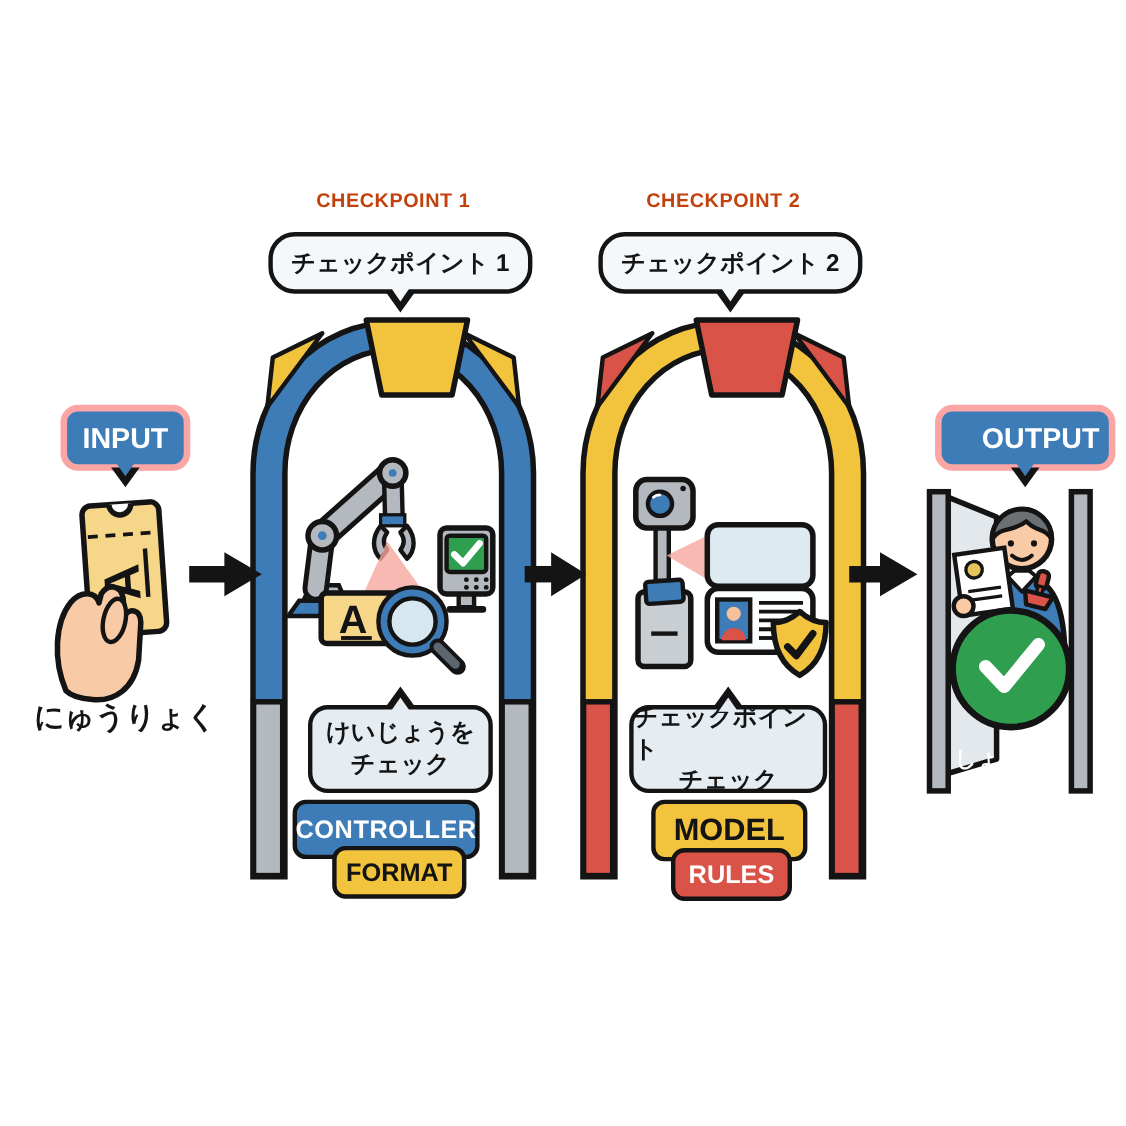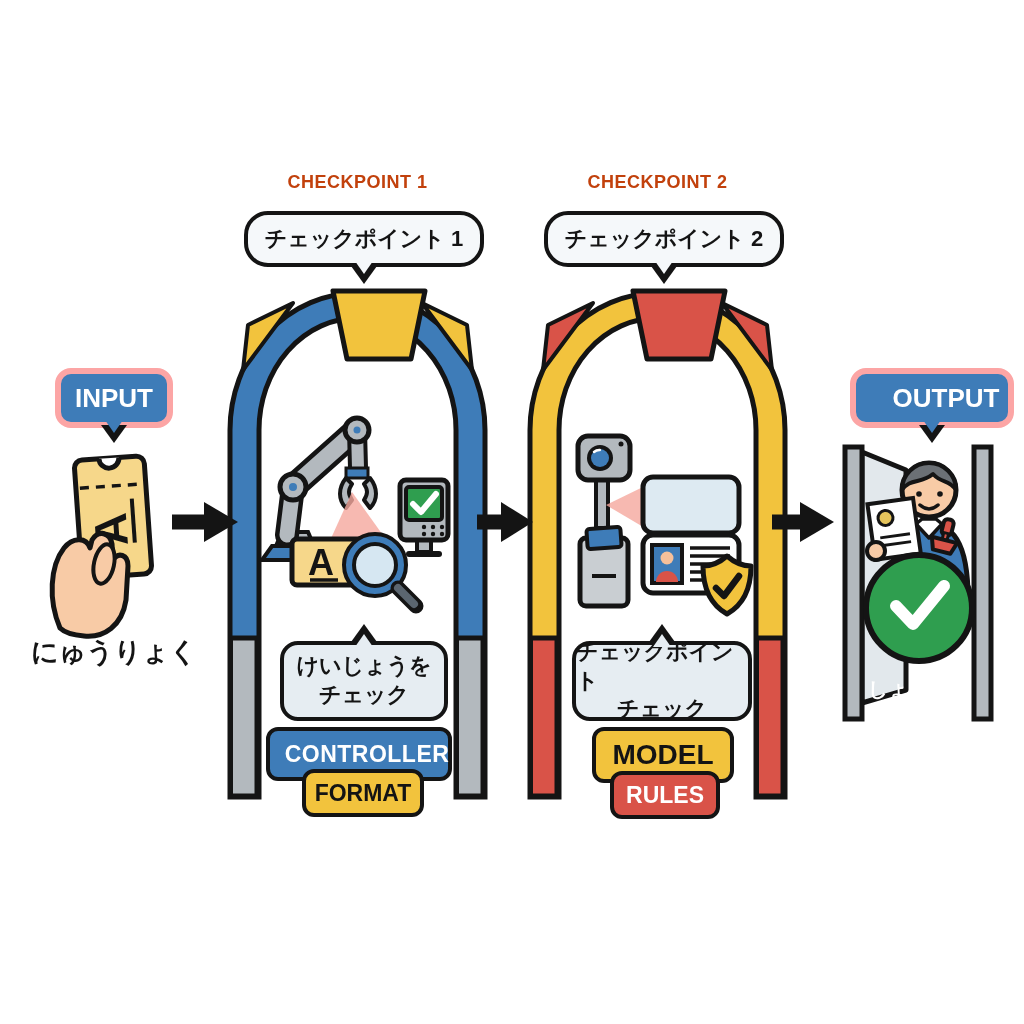--- a/index.html
+++ b/index.html
@@ -24,21 +24,21 @@
   .tail-down::after{content:"";position:absolute;bottom:-21px;left:50%;transform:translateX(-50%);
         border:13px solid transparent;border-bottom:0;border-top:18px solid #141414;}
   .tail-down::before{content:"";position:absolute;bottom:-11px;left:50%;transform:translateX(-50%);
         border:9px solid transparent;border-bottom:0;border-top:13px solid var(--tail);z-index:2;}
   .tail-up::after{content:"";position:absolute;top:-21px;left:50%;transform:translateX(-50%);
         border:13px solid transparent;border-top:0;border-bottom:18px solid #141414;}
   .tail-up::before{content:"";position:absolute;top:-11px;left:50%;transform:translateX(-50%);
         border:9px solid transparent;border-top:0;border-bottom:13px solid var(--tail);z-index:2;}
 
   .badge{border:4px solid #141414;border-radius:12px;display:flex;align-items:center;justify-content:center;font-weight:800;}
-  .badge.blue{background:#3e7cb8;color:#fff;font-size:23px;letter-spacing:.5px;padding-left:16px;}
+  .badge.blue{background:#3e7cb8;color:#fff;font-size:23px;letter-spacing:.5px;}
   .badge.yellow{background:#f2c33d;color:#141414;font-size:23px;}
   .badge.red{background:#d95348;color:#fff;font-size:23px;}
 
   .caption{font-weight:800;font-size:27px;text-align:center;color:#141414;}
   .approval-label{color:#ffffff;font-weight:800;font-size:20px;text-align:center;}
 </style>
 </head>
 <body>
 
 <div class="canvas">

